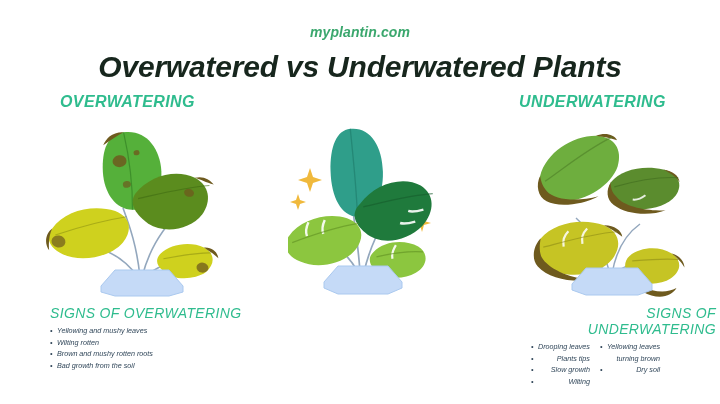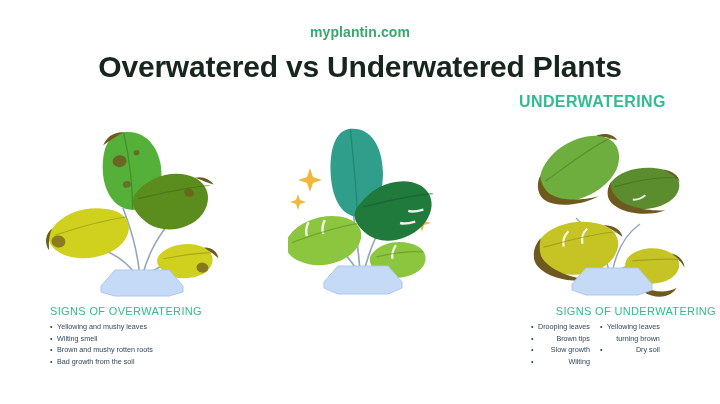--- a/index.html
+++ b/index.html
@@ -3,21 +3,21 @@
 <meta charset="utf-8">
 <style>
   html,body{margin:0;padding:0;}
   body{
     width:720px;height:404px;
     background:#ffffff;
     font-family:"Liberation Sans", sans-serif;
     overflow:hidden;
     position:relative;
   }
-  .canvas{position:relative;width:720px;height:404px;}
+  .canvas{position:relative;width:720px;height:404px;font-style:italic;}
 
   .brand{
     position:absolute;top:24px;left:0;width:720px;
     text-align:center;
     font-size:14px;font-weight:bold;letter-spacing:.1px;
     color:#3aa76d;
   }
   .page-title{
     position:absolute;top:50px;left:0;width:720px;
     text-align:center;
@@ -33,21 +33,21 @@
   .col-head.left{left:60px;}
   .col-head.right{left:519px;}
 
   .plant{position:absolute;}
   .plant svg{display:block;}
 
   .signs{position:absolute;}
   .signs.left{left:50px;top:305px;width:220px;}
   .signs.right{left:531px;top:305px;width:185px;text-align:right;}
   .signs-title{
-    font-size:11px;letter-spacing:.35px;
+    font-size:14px;letter-spacing:.35px;
     color:#2fbc8e;margin-bottom:4px;
   }
   .signs-cols{display:flex;gap:10px;}
   .signs ul{list-style:none;margin:0;padding:0;}
   .signs li{
     font-size:7.2px;line-height:1.62;
     color:#31475a;
     position:relative;padding-left:7px;
     white-space:nowrap;
   }
@@ -55,20 +55,21 @@
   .signs li.cont{padding-left:7px;}
 </style>
 </head>
 <body>
 
 <div class="canvas">
 
   <div class="brand">myplantin.com</div>
   <div class="page-title">Overwatered vs Underwatered Plants</div>
 
+  <div class="col-head left">OVERWATERING</div>
   <div class="col-head right">UNDERWATERING</div>
 
   <div class="plant" style="left:45px;top:122px;">
     <svg width="190" height="175" viewBox="0 0 190 175">
       <g>
         <path d="M95 155 C92 125 85 105 78 86" stroke="#93a7bd" stroke-width="1.6" fill="none"></path>
         <path d="M97 155 C104 128 115 112 128 96" stroke="#93a7bd" stroke-width="1.6" fill="none"></path>
         <path d="M93 155 C82 140 70 132 58 128" stroke="#93a7bd" stroke-width="1.6" fill="none"></path>
         <path d="M99 155 C110 146 120 142 131 140" stroke="#93a7bd" stroke-width="1.6" fill="none"></path>
       </g>
@@ -183,32 +184,32 @@
       <g>
         <path d="M74 146 L126 146 L140 162 L140 168 L126 173 L74 173 L60 168 L60 162 Z" fill="#c5daf7" stroke="#aac9ef" stroke-width="1"></path>
       </g>
     </svg>
   </div>
 
   <div class="signs left">
     <div class="signs-title">SIGNS OF OVERWATERING</div>
     <ul>
       <li><span class="bul">•</span><span>Yellowing and mushy leaves</span></li>
-      <li><span class="bul">•</span><span>Wilting smell</span></li>
+      <li><span class="bul">•</span><span>Wilting rotten</span></li>
       <li><span class="bul">•</span><span>Brown and mushy rotten roots</span></li>
       <li><span class="bul">•</span><span>Bad growth from the soil</span></li>
     </ul>
   </div>
 
   <div class="signs right">
     <div class="signs-title">SIGNS OF UNDERWATERING</div>
     <div class="signs-cols">
       <ul>
         <li><span class="bul">•</span><span>Drooping leaves</span></li>
-        <li><span class="bul">•</span><span>Brown tips</span></li>
+        <li><span class="bul">•</span><span>Plants tips</span></li>
         <li><span class="bul">•</span><span>Slow growth</span></li>
         <li><span class="bul">•</span><span>Wilting</span></li>
       </ul>
       <ul>
         <li><span class="bul">•</span><span>Yellowing leaves</span></li>
         <li class="cont"><span>turning brown</span></li>
         <li><span class="bul">•</span><span>Dry soil</span></li>
       </ul>
     </div>
   </div>

